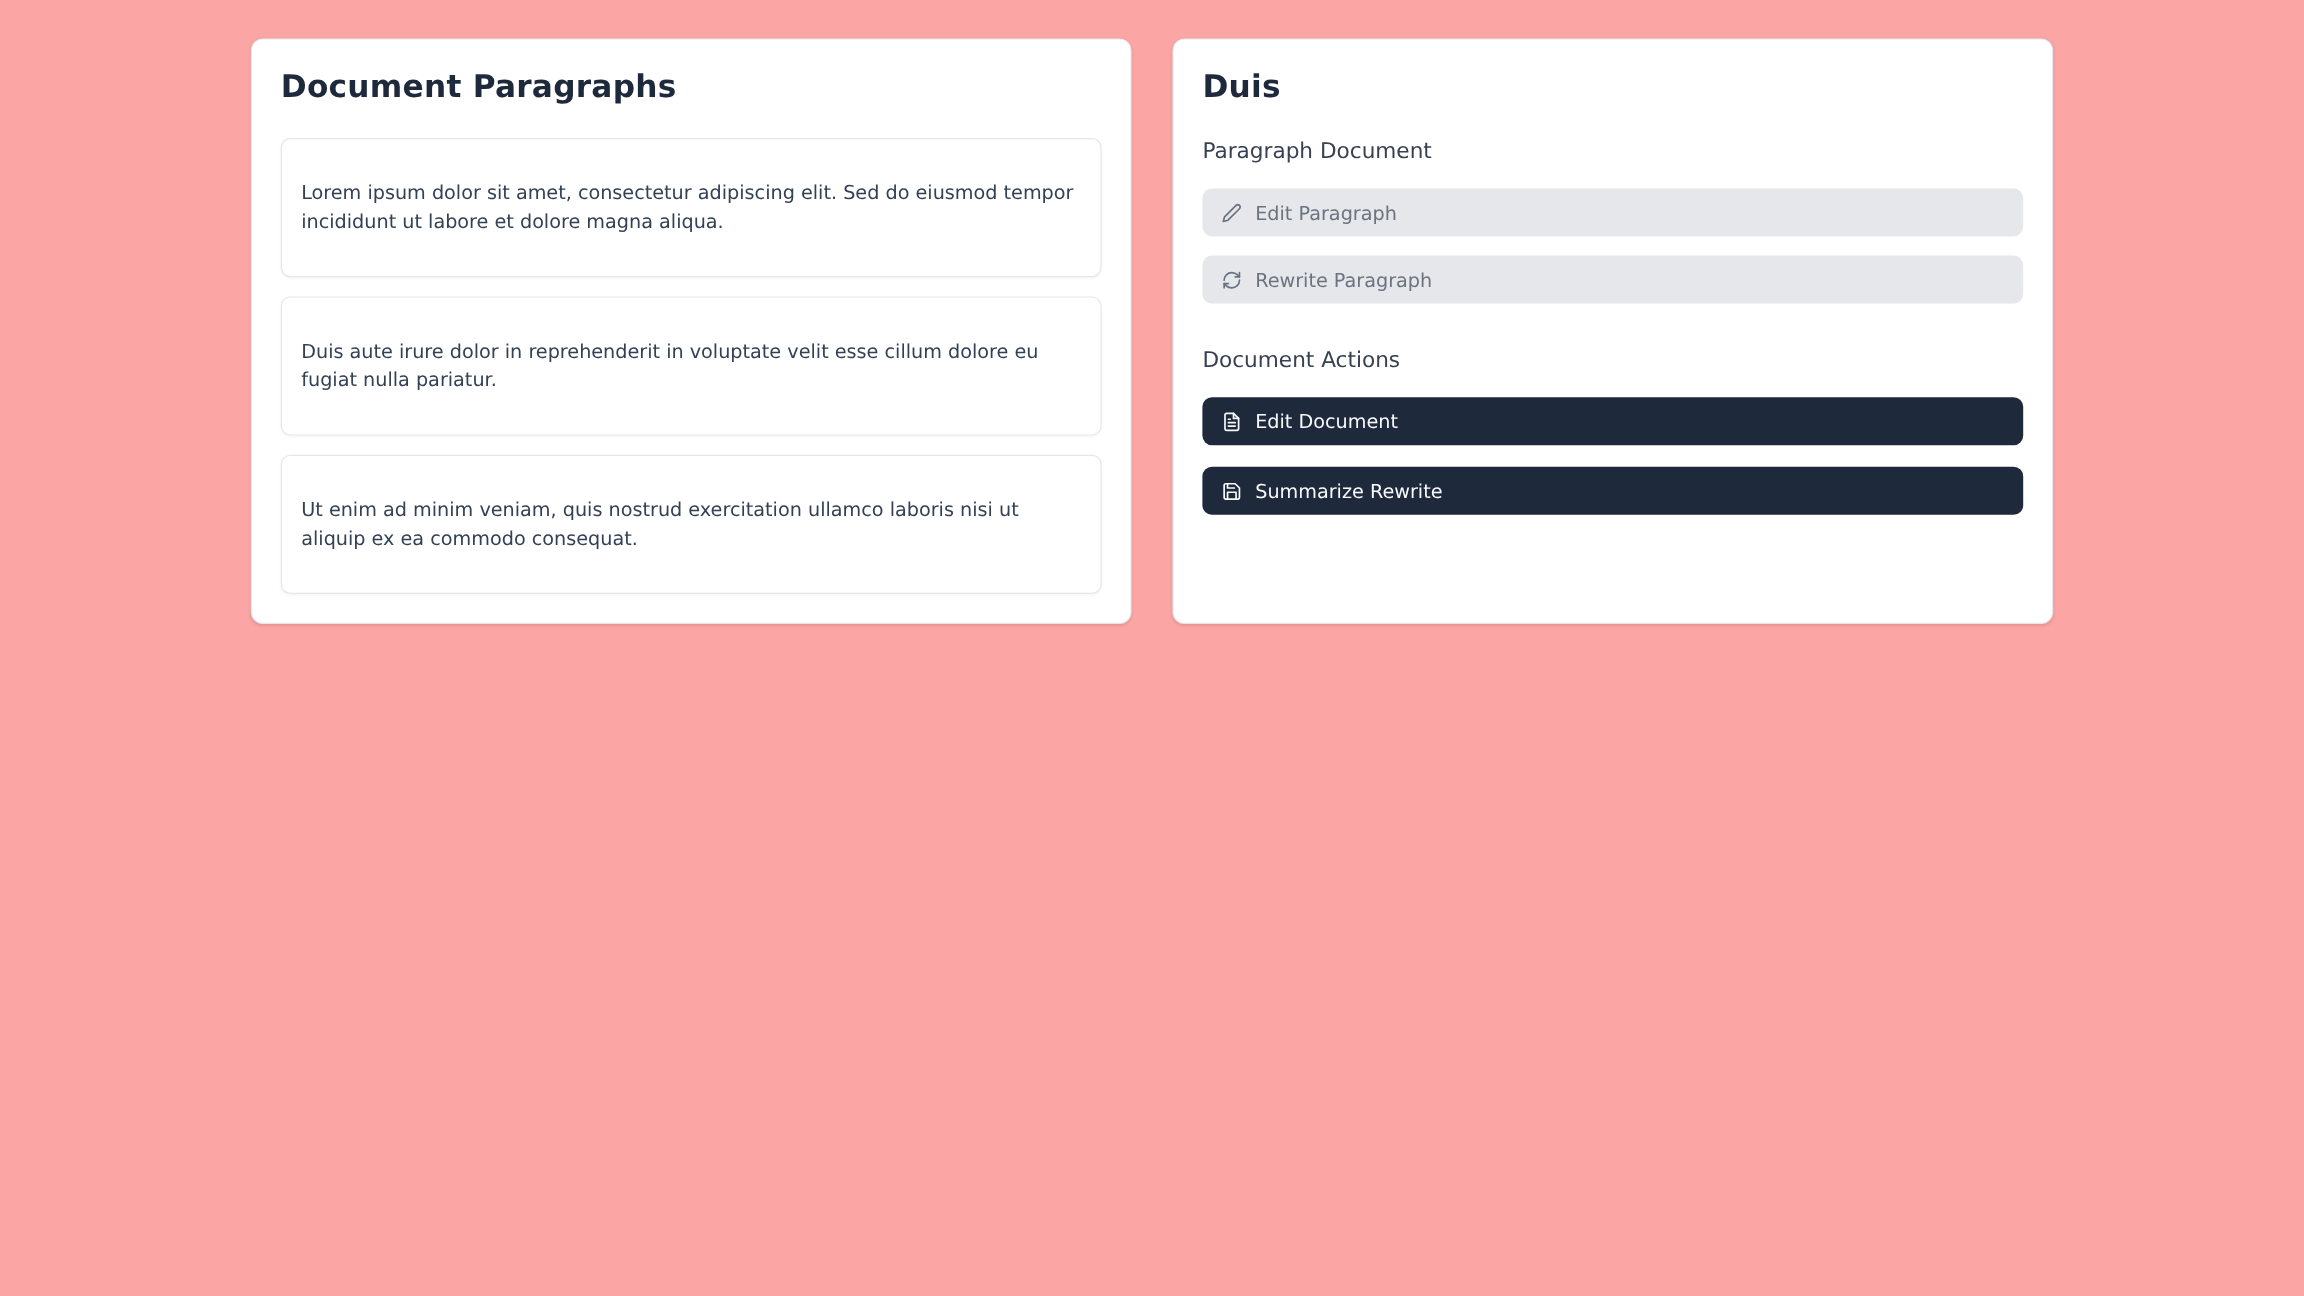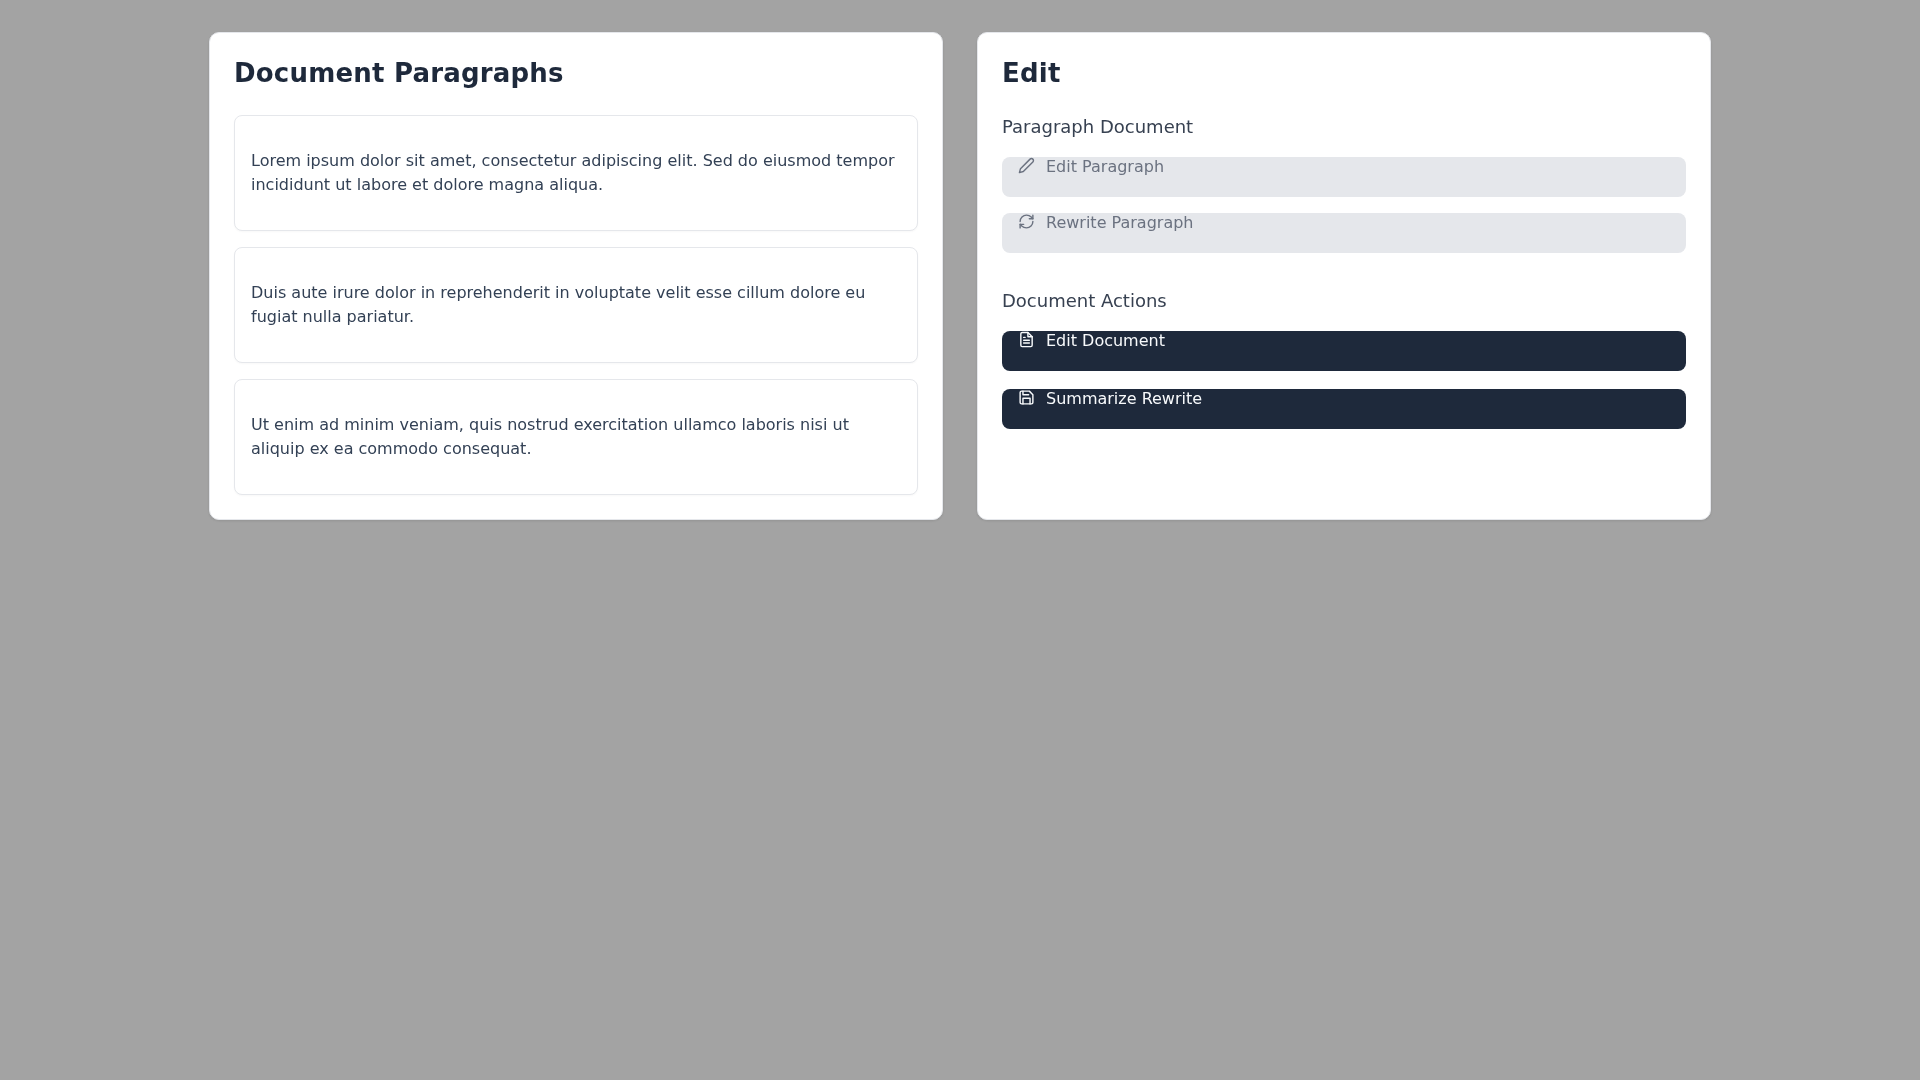--- a/index.html
+++ b/index.html
@@ -6,21 +6,21 @@
   html, body {
     margin: 0;
     padding: 0;
     background: #ffffff;
     font-family: "DejaVu Sans", "Liberation Sans", sans-serif;
     color: #1f2937;
   }
   .page {
     width: 1920px;
     height: 1080px;
-    background: #a3a3a3;
+    background: #fca5a5;
   }
   .container {
     max-width: 1502px;
     margin: 0 auto;
     padding-top: 32px;
     display: grid;
     grid-template-columns: 1fr 1fr;
     gap: 34px;
     align-items: stretch;
   }
@@ -58,20 +58,21 @@
     margin: 0 0 18px 0;
     font-size: 18px;
     line-height: 24px;
     font-weight: 400;
     color: #374151;
   }
   .tools-section { margin-bottom: 36px; }
   .tools-section:last-child { margin-bottom: 0; }
   .btn {
     display: flex;
+    align-items: center;
     gap: 11px;
     width: 100%;
     height: 40px;
     padding: 0 16px;
     border: none;
     border-radius: 8px;
     font-family: inherit;
     font-size: 16px;
     margin-bottom: 16px;
     text-align: left;
@@ -112,21 +113,21 @@
       <div class="para-card">
         <span>Duis aute irure dolor in reprehenderit in voluptate velit esse cillum dolore eu fugiat nulla pariatur.</span>
       </div>
 
       <div class="para-card">
         <span>Ut enim ad minim veniam, quis nostrud exercitation ullamco laboris nisi ut aliquip ex ea commodo consequat.</span>
       </div>
     </section>
 
     <section class="panel">
-      <h2 class="panel-title">Edit</h2>
+      <h2 class="panel-title">Duis</h2>
 
       <div class="tools-section">
         <h3 class="section-title">Paragraph Document</h3>
 
         <button class="btn btn-disabled" disabled="">
           <span class="icon">
             <svg viewBox="0 0 24 24" fill="none" stroke="currentColor" stroke-width="2" stroke-linecap="round" stroke-linejoin="round">
               <path d="M17 3a2.828 2.828 0 1 1 4 4L7.5 20.5 2 22l1.5-5.5L17 3z"></path>
             </svg>
           </span>

